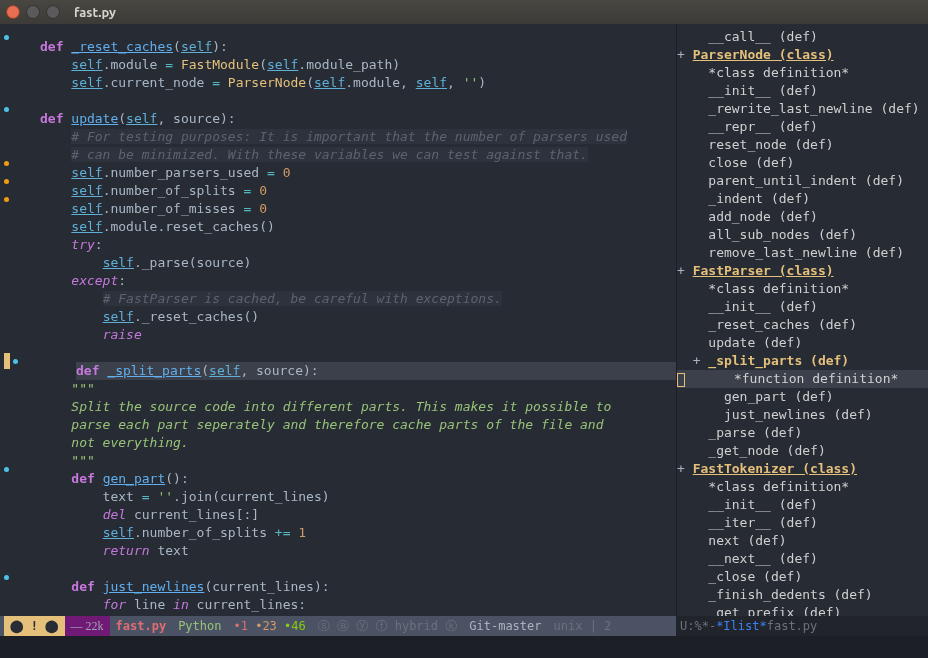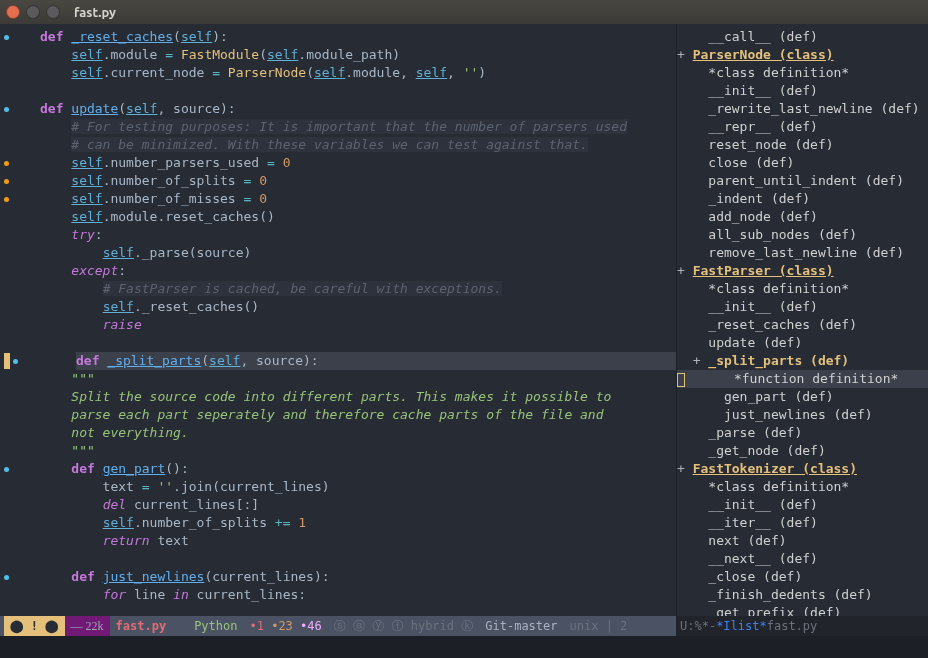--- a/index.html
+++ b/index.html
@@ -51,21 +51,21 @@
     width: 30px;
     background: #272b34;
     padding-top: 4px;
   }
   .grow { height: 18px; display: flex; align-items: center; justify-content: flex-start; padding-left: 4px; gap: 3px;}
   .dot { width: 5px; height: 5px; border-radius: 50%; display: inline-block; }
   .dot.blue { background: #4fc1e9; }
   .dot.orange { background: #f39c12; }
   .code {
     flex: 1;
-    padding: 4px 0 0 10px;
+    padding: 14px 0 0 10px;
     white-space: pre;
     position: relative;
   }
   .cline { height: 18px; }
   .cline.cursor { background: rgba(80,85,95,0.5); position: relative; margin-left: 36px;}
   .kw { color: #c678dd; font-weight: normal; font-style: italic;}
   .kwb { color: #c678dd; font-weight: bold;}
   .fn { color: #61afef; text-decoration: underline; }
   .slf { color: #5fafd7; text-decoration: underline;}
   .str { color: #98c379; }
@@ -96,24 +96,24 @@
     align-items: center;
     font-size: 12px;
     color: #abb2bf;
     padding: 0 4px;
     gap: 0;
   }
   .mlseg { padding: 0 6px; height: 20px; display: flex; align-items: center;}
   .ml-warn { background: #e5c07b; color: #282c34; font-weight: bold;}
   .ml-dark { background: #701a75; color: #9da5b4; font-family: Liberation Serif, serif;}
   .ml-file { background: #4b5263; color: #e06c75; font-weight: bold;}
-  .ml-mode { background: #4b5263; color: #98c379; margin-left: 16px;}
+  .ml-mode { background: #4b5263; color: #98c379;}
   .ml-red { color: #e06c75;}
   .ml-orange { color: #d19a66;}
-  .ml-blue { color:#f0abfc;}
+  .ml-blue { color:#84cc16;}
   .ml-grey{ color:#6b717d;}
   .mini { height: 22px; background:#1c1f26;}
   .modelines { display:flex;}
   .modeline.left{ flex:1;}
   .modeline.right{ width:252px; background:#21252b; color:#6b717d; justify-content:flex-start;}
 </style>
 </head>
 <body>
 
 <div class="titlebar">

